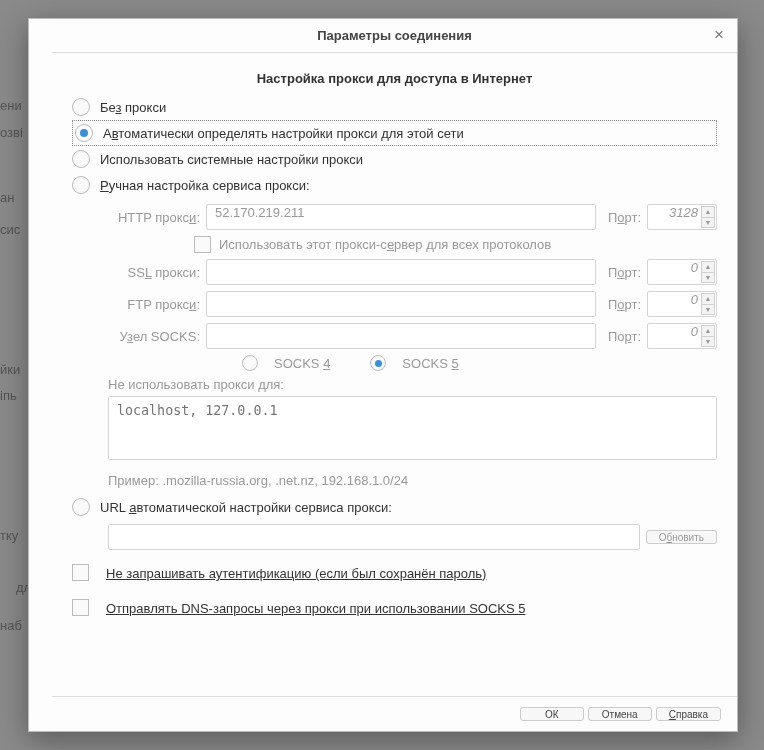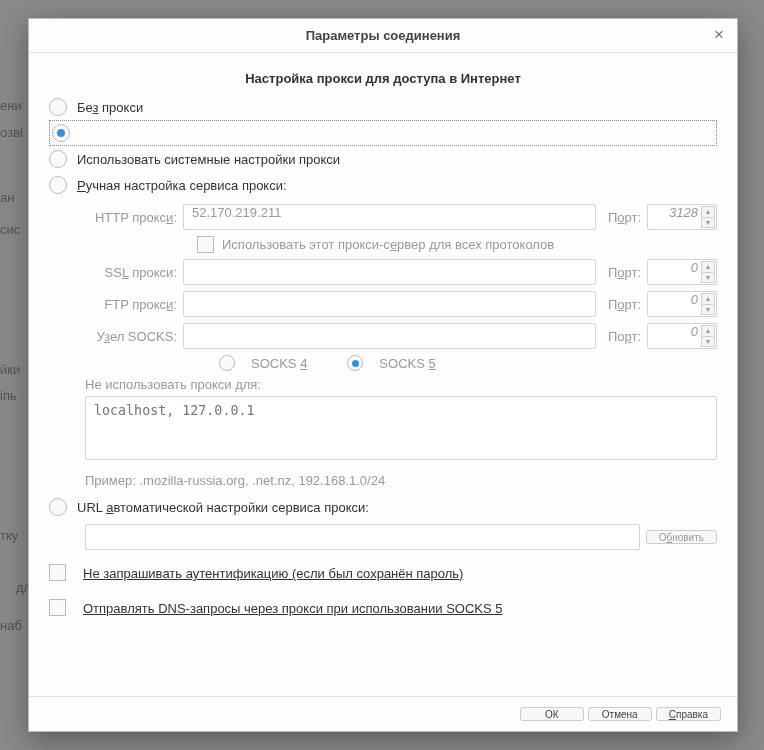--- a/index.html
+++ b/index.html
@@ -1,19 +1,19 @@
 <!DOCTYPE html>
 <html><head>
 <meta charset="utf-8">
 <style>
   * { box-sizing: border-box; margin: 0; padding: 0; }
   html, body { width: 764px; height: 750px; font-family: "Segoe UI", Arial, sans-serif; font-size: 13px; color: #333; background: #888; overflow: hidden; }
   .backdrop { width: 764px; height: 750px; background: #8a8a8a; position: relative; }
   .bgtext { position: absolute; color: #555; font-size: 13px; }
-  .dialog { position: absolute; left: 28px; top: 18px; width: 710px; height: 714px; background: #fdfdfd; border: 1px solid #bbb; box-shadow: 0 8px 28px rgba(0,0,0,.35); display: flex; flex-direction: column; }
+  .dialog { position: absolute; left: 28px; top: 18px; width: 710px; height: 714px; background: #fdfdfd; border: 1px solid #bbb; box-shadow: 0 8px 28px rgba(0,0,0,.35); display: flex; flex-direction: column; padding-left: 23px; }
   .titlebar { height: 34px; border-bottom: 1px solid #ddd; display: flex; align-items: center; justify-content: center; position: relative; }
   .titlebar .title { font-weight: 600; color: #444; }
   .titlebar .close { position: absolute; right: 8px; top: 6px; width: 20px; height: 20px; color: #777; font-size: 17px; line-height: 20px; text-align: center; cursor: pointer; }
   .content { flex: 1; padding: 18px 20px 10px 20px; overflow: hidden; }
   .section-title { font-weight: 600; color: #333; margin-bottom: 8px; text-align: center; }
   .radio-row { display: flex; align-items: center; gap: 10px; padding: 4px 0; }
   .radio-row.selected-row { border: 1px dotted #888; padding: 3px 2px; }
   .radio { width: 18px; height: 18px; border: 1px solid #bbb; border-radius: 50%; display: flex; align-items: center; justify-content: center; flex-shrink: 0; cursor: pointer; background: #fafafa; }
   .radio.selected::after { content: ""; width: 8px; height: 8px; background: #3a8fd8; border-radius: 50%; display: block; }
   .radio.small { width: 16px; height: 16px; }
@@ -37,21 +37,21 @@
   .noproxy-label { margin-left: 0; color: #9a9a9a; margin-bottom: 4px; }
   .textarea { border: 1px solid #d4d4d4; background: #fff; color: #bbb; width: 100%; height: 64px; padding: 6px 8px; border-radius: 2px; resize: none; }
   .example { color: #9a9a9a; margin: 10px 0 6px 0; }
   .pac-row { display: flex; align-items: center; gap: 6px; margin-left: 36px; margin-top: 4px; }
   .pac-row .input { flex: 1; }
   .btn { border: 1px solid #ccc; background: #f7f7f7; height: 14px; padding: 0 12px; border-radius: 3px; color: #444; cursor: pointer; font-size: 10px; }
   .btn.disabled { color: #9a9a9a; cursor: default; }
   .big-check-row { display: flex; align-items: flex-end; gap: 17px; margin-top: 14px; text-decoration: underline; }
   .footer { border-top: 1px solid #e0e0e0; padding: 10px 16px; display: flex; justify-content: flex-end; gap: 4px; }
   .footer .btn { min-width: 64px; }
-  .checkrow-in { display: flex; align-items: center; gap: 8px; margin-left: 112px; margin-bottom: 6px; }
+  .checkrow-in { display: flex; align-items: center; gap: 8px; margin-left: 86px; margin-bottom: 6px; }
 </style>
 </head>
 <body>
 
 <div class="backdrop">
   <div class="bgtext" style="left:0; top:98px;">ени</div>
   <div class="bgtext" style="left:0; top:125px;">озві</div>
   <div class="bgtext" style="left:0; top:190px;">ан</div>
   <div class="bgtext" style="left:0; top:222px;">сис</div>
   <div class="bgtext" style="left:0; top:362px;">йки</div>
@@ -69,20 +69,21 @@
     <div class="content">
       <div class="section-title">Настройка прокси для доступа в Интернет</div>
 
       <div class="radio-row">
         <span class="radio"></span>
         <span class="label"><span>Бе</span><u>з</u><span> прокси</span></span>
       </div>
 
       <div class="radio-row selected-row">
         <span class="radio selected"></span>
+        <span class="label"><span>А</span><u>в</u><span>томатически определять настройки прокси для этой сети</span></span>
       </div>
 
       <div class="radio-row">
         <span class="radio"></span>
         <span class="label">Использовать системные настройки прокси</span>
       </div>
 
       <div class="radio-row">
         <span class="radio"></span>
         <span class="label"><u>Р</u><span>учная настройка сервиса прокси:</span></span>

